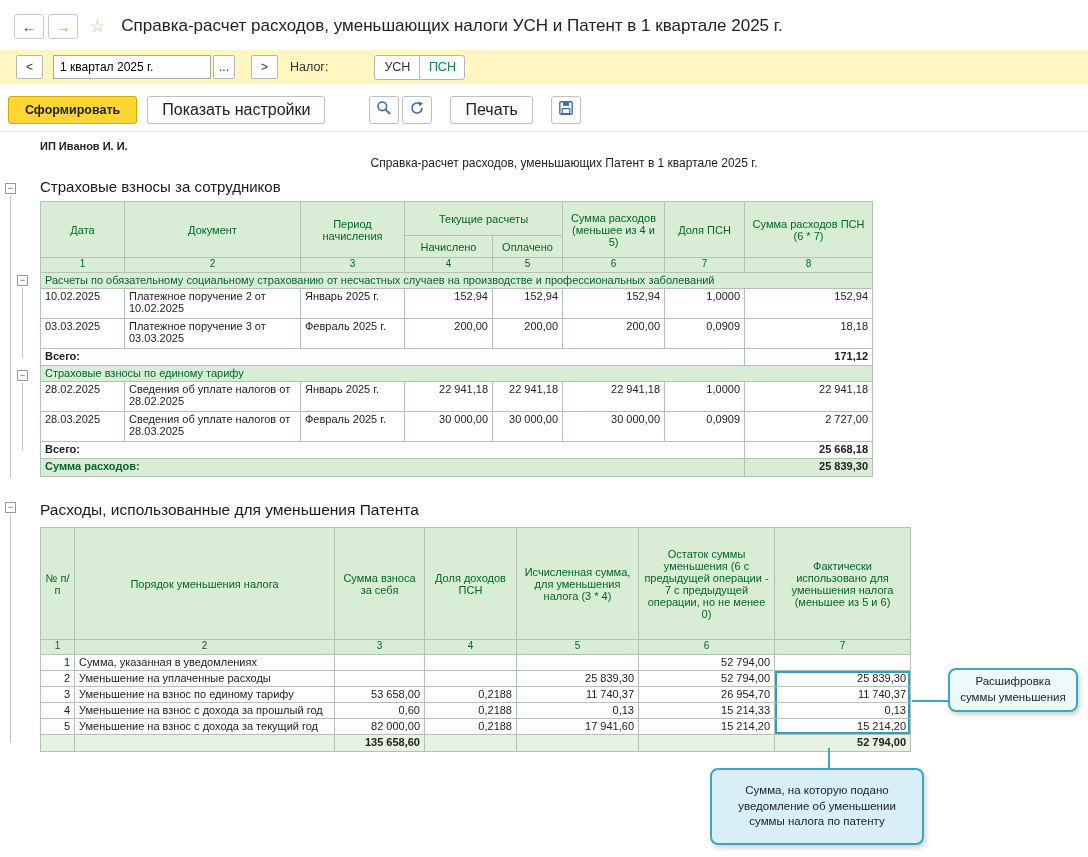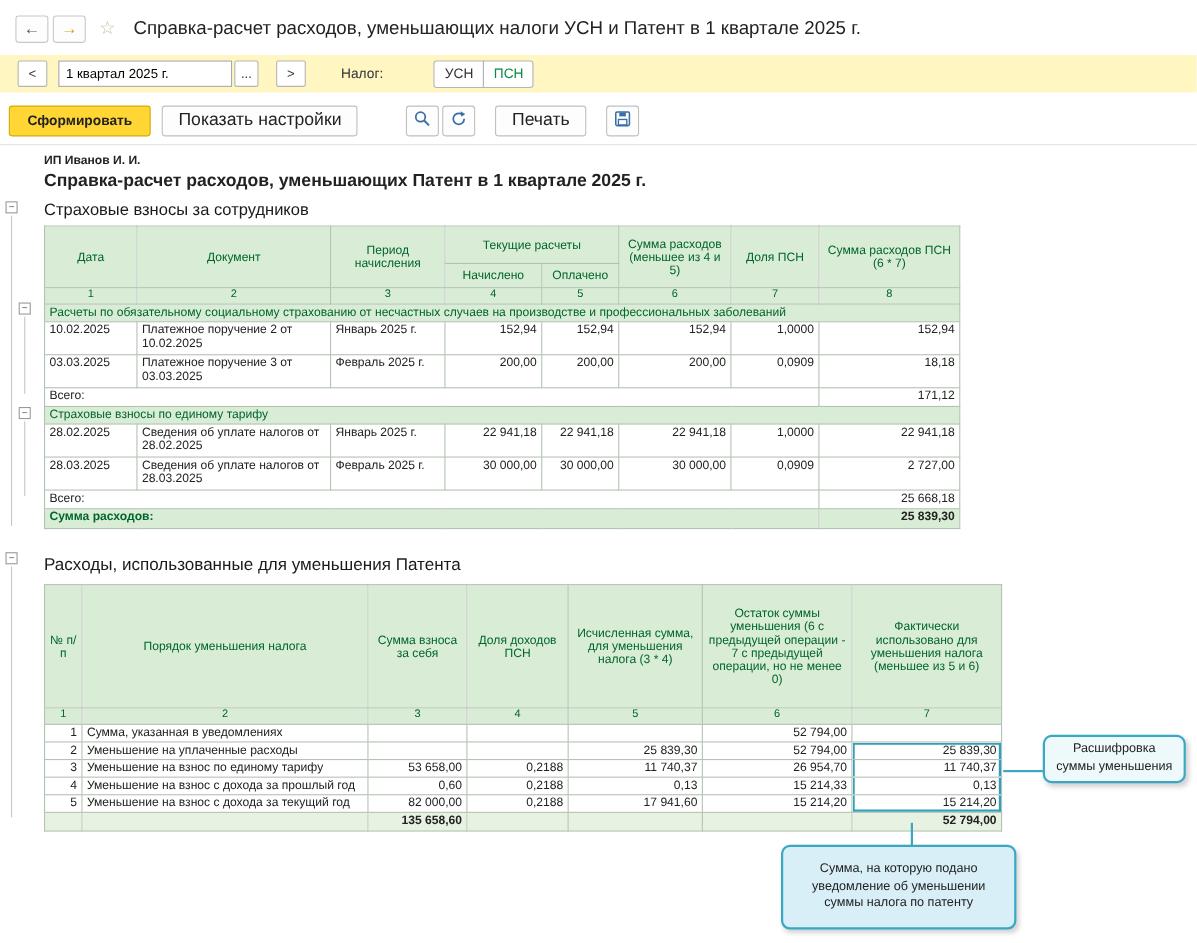--- a/index.html
+++ b/index.html
@@ -13,54 +13,54 @@
   .nav-btn.fwd { color:#d9a21b; }
   .star-icon { font-size:17px; color:#c9c2a8; margin:0 6px 0 12px; cursor:pointer; }
   .page-title { font-size:17px; color:#222; margin-left:10px; white-space:nowrap; }
 
   
   .period-bar { height:34px; background:#fff6c2; display:flex; align-items:center; padding:0 16px; margin-top:4px; }
   .sm-btn { height:24px; min-width:27px; background:#fff; border:1px solid #b5b5b5; border-radius:2px; color:#333; font-size:12px; cursor:pointer; }
   .period-input { height:24px; width:158px; border:1px solid #a8a8a8; padding:0 6px; font-size:12px; font-family:inherit; margin-left:10px; background:#fff; }
   .more-btn { margin-left:2px; min-width:22px; }
   .next-btn { margin-left:16px; }
-  .tax-label { margin-left:32px; font-size:12.5px; color:#333; }
+  .tax-label { margin-left:12px; font-size:12.5px; color:#333; }
   .seg { display:flex; margin-left:10px;padding-left:36px; }
   .seg-btn { height:25px; min-width:46px; background:#fff; border:1px solid #b5b5b5; font-size:12.5px; color:#333; cursor:pointer; font-family:inherit; }
   .seg-btn.first { border-radius:3px 0 0 3px; }
   .seg-btn.active { border-radius:0 3px 3px 0; margin-left:-1px; color:#0e8a46; }
 
   
   .toolbar { display:flex; align-items:center; padding:7px 8px; border-bottom:1px solid #e3e3e3; margin-top:4px; height:44px; }
   .btn { height:28px; padding:0 14px; background:#fdfdfd; border:1px solid #c0c0c0; border-radius:3px; font-size:16px; color:#222; cursor:pointer; font-family:inherit; }
   .btn-primary { height:28px; padding:0 16px; background:#ffd633; border:1px solid #d4a900; border-radius:3px; font-size:12.5px; font-weight:bold; color:#222; cursor:pointer; font-family:inherit; }
   .icon-btn { width:30px; height:28px; background:#fdfdfd; border:1px solid #c0c0c0; border-radius:3px; display:flex; align-items:center; justify-content:center; cursor:pointer; }
   .icon-btn + .icon-btn { margin-left:3px; }
   .sp-sm { width:10px; } .sp-lg { width:44px; } .sp-md { width:18px; }
 
   
   .report { position:relative; padding:8px 0 0 40px; }
   .company { font-size:11px; font-weight:bold; }
-  .rtitle { font-size:16px; font-weight:bold; margin-top:4px; }
+  .rtitle { font-size:12px; font-weight:normal; margin-top:4px;text-align:center; }
   .section-h1 { font-size:15px; margin-top:8px; color:#1a1a1a; }
   .section-h2 { font-size:15.5px; margin-top:24px; color:#1a1a1a; }
 
   table { border-collapse:collapse; table-layout:fixed; font-size:11px; margin-top:6px; }
   .t1 { width:832px; }
   .t2 { width:870px; margin-top:8px; }
   th, td { border:1px solid #b3c3b3; overflow:hidden; }
   th { background:#d9ecd5; color:#00662d; font-weight:normal; text-align:center; vertical-align:middle; padding:2px 4px; }
   td { padding:1px 4px; vertical-align:top; background:#fff; font-size:11px; }
   .hrow1 { height:34px; } .hrow2 { height:22px; }
   .numrow td { background:#d9ecd5; color:#00662d; text-align:center; font-size:10px; padding:0; height:15px; }
   .grouprow td { background:#d9ecd5; color:#00662d; height:16px; }
   .datarow td { height:30px; }
   .t2 .datarow td { height:16px; }
   .num { text-align:right; }
-  .totalrow td { font-weight:normal; height:17px; }
+  .totalrow td { font-weight:bold; height:17px; }
   .grandrow td { background:#d9ecd5; font-weight:bold; height:18px; }
   .grandrow .lbl { color:#00662d; }
   .t2h { height:112px; }
   .t2 .totrow td { background:#e7f2e3; font-weight:bold; height:17px; }
 
   
   .hl     { box-shadow: inset 2px 0 0 0 #2d9fbf, inset -2px 0 0 0 #2d9fbf; }
   .hl-top { box-shadow: inset 2px 0 0 0 #2d9fbf, inset -2px 0 0 0 #2d9fbf, inset 0 2px 0 0 #2d9fbf; }
   .hl-bot { box-shadow: inset 2px 0 0 0 #2d9fbf, inset -2px 0 0 0 #2d9fbf, inset 0 -2px 0 0 #2d9fbf; }
 

